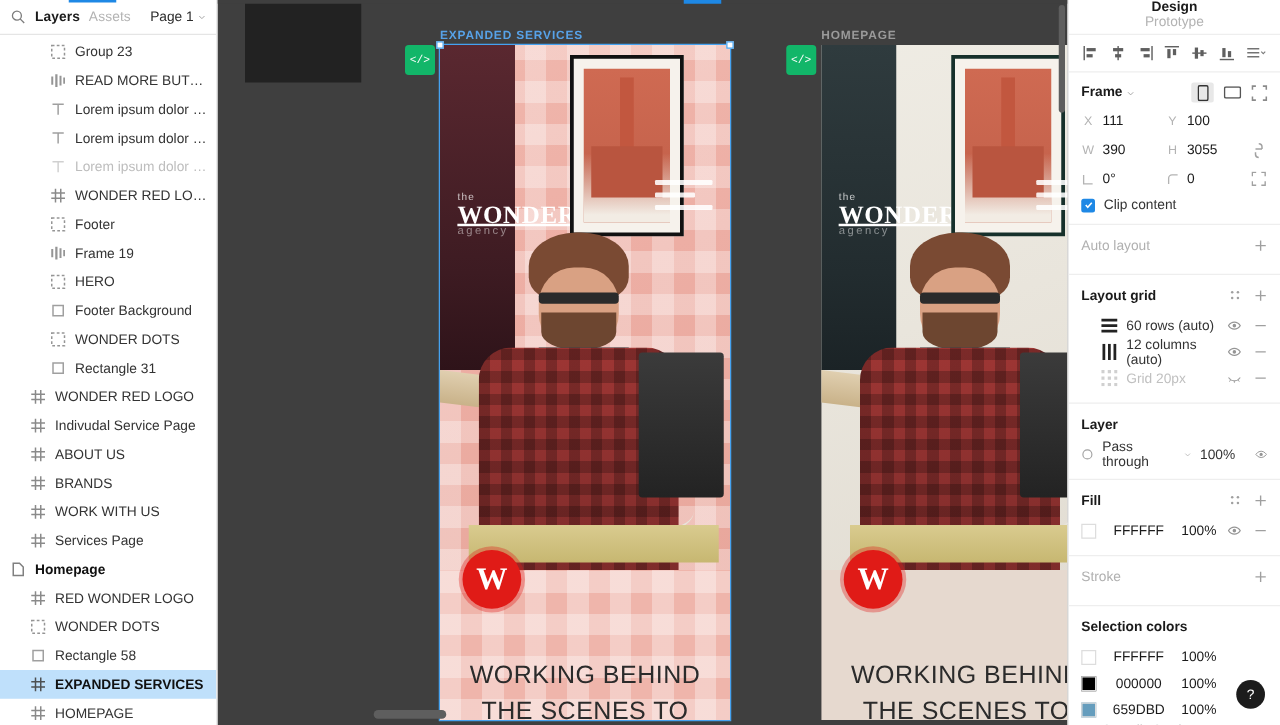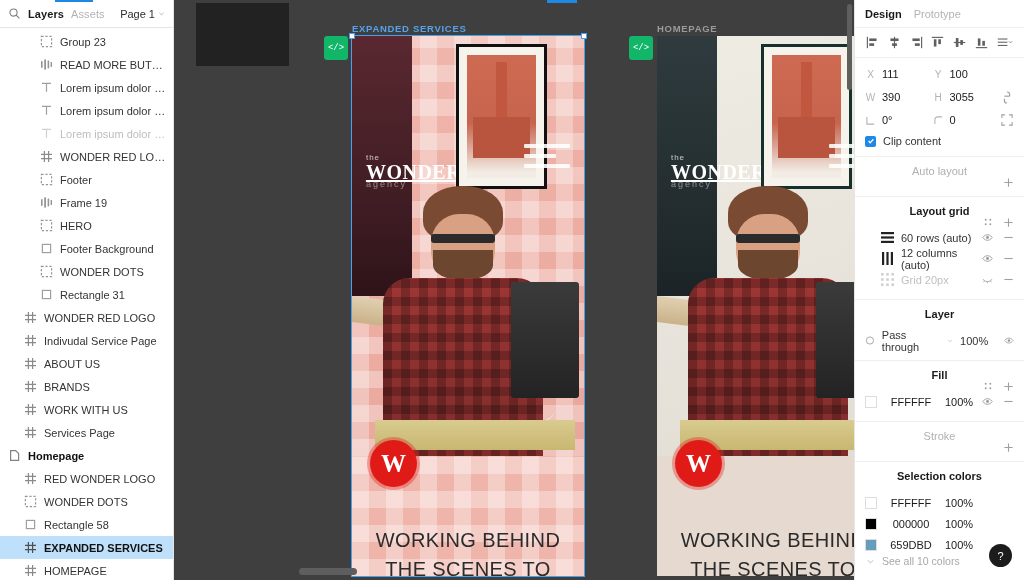--- a/index.html
+++ b/index.html
@@ -236,34 +236,34 @@
   }
 
   
   .rpanel {
     width: 170px; height: 580px; background: #fff;
     border-left: 1px solid #e5e5e5;
     position: relative; z-index: 5;
     font-size: 11px; color: #333;
   }
   .rp-tabs {
-    height: 28px; display: flex; align-items: center; gap: 12px;
-    padding: 0 10px; border-bottom: 1px solid #eee;
+    height: 28px; display: flex; align-items: center; 
+    padding: 0 10px; border-bottom: 1px solid #eee; flex-direction: column;
   }
   .rp-tab { font-size: 11px; color: #b3b3b3; }
   .rp-tab.active { color: #1a1a1a; font-weight: bold; }
   .rp-align {
     height: 30px; display: flex; align-items: center;
     justify-content: space-between; padding: 0 11px;
     border-bottom: 1px solid #eee;
   }
   .al-ico { width: 13px; height: 13px; opacity: .78; }
   .sec { padding: 8px 10px 9px; border-bottom: 1px solid #eee; }
   .sec-hd {
-    display: flex; align-items: center; height: 17px; margin-bottom: 5px; flex-direction: column;
+    display: flex; align-items: center; height: 17px; margin-bottom: 5px;
   }
   .sec-title { font-weight: bold; font-size: 11px; color: #1a1a1a; }
   .sec-title.muted { color: #b0b0b0; font-weight: normal; }
   .sec-acts { margin-left: auto; display: flex; align-items: center; gap: 9px; }
   .mini { width: 11px; height: 11px; opacity: .62; }
   .frame-row { display: flex; align-items: center; margin-bottom: 7px; }
   .frame-name {
     font-weight: bold; font-size: 11px; color: #1a1a1a;
     display: flex; align-items: center; gap: 3px;
   }
@@ -680,20 +680,43 @@
         </svg>
       <svg class="al-ico" style="width:16px" viewBox="0 0 20 16">
         <rect x="1" y="3" width="12" height="1.3" fill="#333"></rect>
           <rect x="1" y="7" width="12" height="1.3" fill="#333"></rect>
           <rect x="1" y="11" width="12" height="1.3" fill="#333"></rect>
         <path d="M15 6.5l2 2 2-2" fill="none" stroke="#555" stroke-width="1.1"></path>
         </svg>
     </div>
 
     <div class="sec">
+      <div class="frame-row">
+        <div class="frame-name">
+          <span>Frame</span>
+          <svg class="chev" viewBox="0 0 10 10">
+            <path d="M2 4l3 3 3-3" fill="none" stroke="#666" stroke-width="1.1"></path>
+            </svg>
+        </div>
+        <div class="vp-icons">
+          <div class="vp on">
+            <svg width="9" height="13" viewBox="0 0 9 13">
+              <rect x="0.6" y="0.6" width="7.8" height="11.8" rx="1.2" fill="none" stroke="#333" stroke-width="1.2"></rect>
+              </svg>
+          </div>
+          <div class="vp">
+            <svg width="14" height="10" viewBox="0 0 14 10">
+              <rect x="0.6" y="0.6" width="12.8" height="8.8" rx="1.2" fill="none" stroke="#555" stroke-width="1.2"></rect>
+              </svg>
+          </div>
+          <svg class="mini" style="width:13px;height:13px" viewBox="0 0 14 14">
+            <path d="M1 4V1h3M13 4V1h-3M1 10v3h3M13 10v3h-3" fill="none" stroke="#444" stroke-width="1.4"></path>
+            </svg>
+        </div>
+      </div>
 
       <div class="xy">
         <div class="fld">
           <span class="fld-lbl">X</span>
           <span class="fld-val">111</span>
         </div>
         <div class="fld">
           <span class="fld-lbl">Y</span>
           <span class="fld-val">100</span>
         </div>

